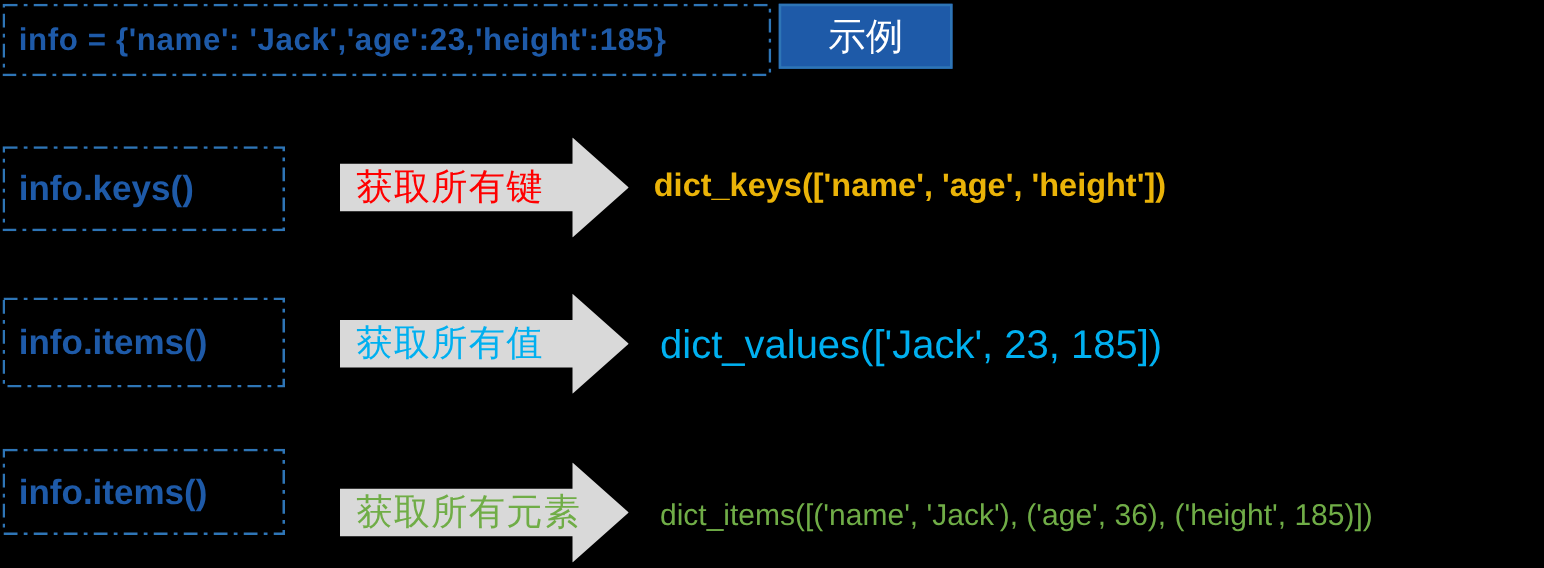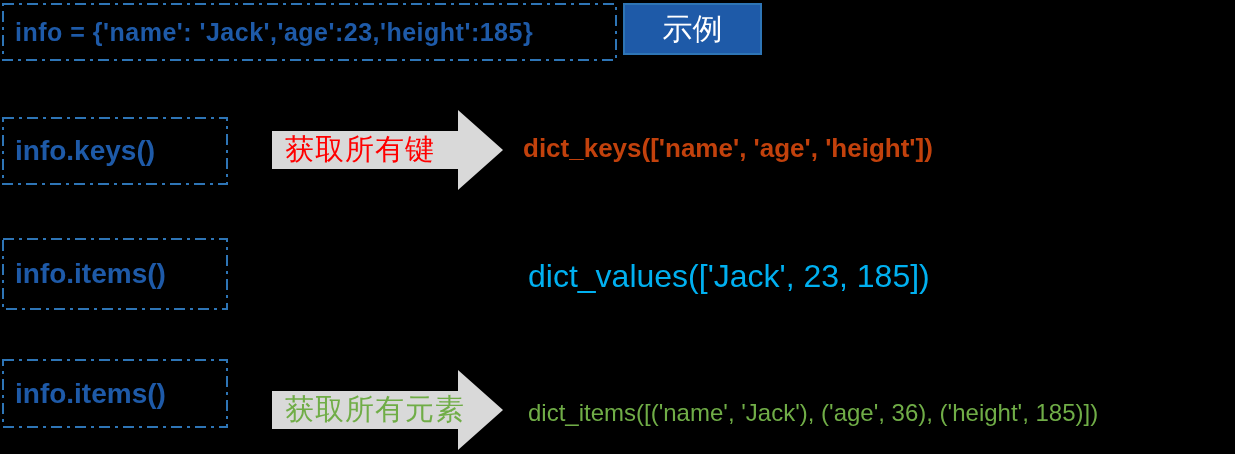--- a/index.html
+++ b/index.html
@@ -115,28 +115,34 @@
   <svg width="226" height="68" class="dash-svg">
         <rect x="1" y="1" width="224" height="66" fill="none" stroke="#2E75B6" stroke-width="2" stroke-dasharray="11 5 3 5"></rect>
       </svg>
     </div>
   <div class="arrow r1">
     <svg width="231" height="80" viewBox="0 0 231 80">
       <polygon points="0,21 186,21 186,0 231,40 186,80 186,59 0,59" fill="#D9D9D9"></polygon>
     </svg>
     <span class="arrow-label" style="color: rgb(255, 0, 0);">获取所有键</span>
   </div>
-  <div class="result r1" style="color: #c2410c;">dict_keys(['name', 'age', 'height'])</div>
+  <div class="result r1" style="color: #eab308;">dict_keys(['name', 'age', 'height'])</div>
 
   <div class="dash-box method-box r2">
     <span>info.items()</span>
   <svg width="226" height="72" class="dash-svg">
         <rect x="1" y="1" width="224" height="70" fill="none" stroke="#2E75B6" stroke-width="2" stroke-dasharray="11 5 3 5"></rect>
       </svg>
     </div>
+  <div class="arrow r2">
+    <svg width="231" height="80" viewBox="0 0 231 80">
+      <polygon points="0,21 186,21 186,0 231,40 186,80 186,59 0,59" fill="#D9D9D9"></polygon>
+    </svg>
+    <span class="arrow-label" style="color: rgb(0, 176, 240);">获取所有值</span>
+  </div>
   <div class="result r2" style="color: rgb(0, 176, 240);">dict_values(['Jack', 23, 185])</div>
 
   <div class="dash-box method-box r3">
     <span>info.items()</span>
   <svg width="226" height="69" class="dash-svg">
         <rect x="1" y="1" width="224" height="67" fill="none" stroke="#2E75B6" stroke-width="2" stroke-dasharray="11 5 3 5"></rect>
       </svg>
     </div>
   <div class="arrow r3">
     <svg width="231" height="80" viewBox="0 0 231 80">

